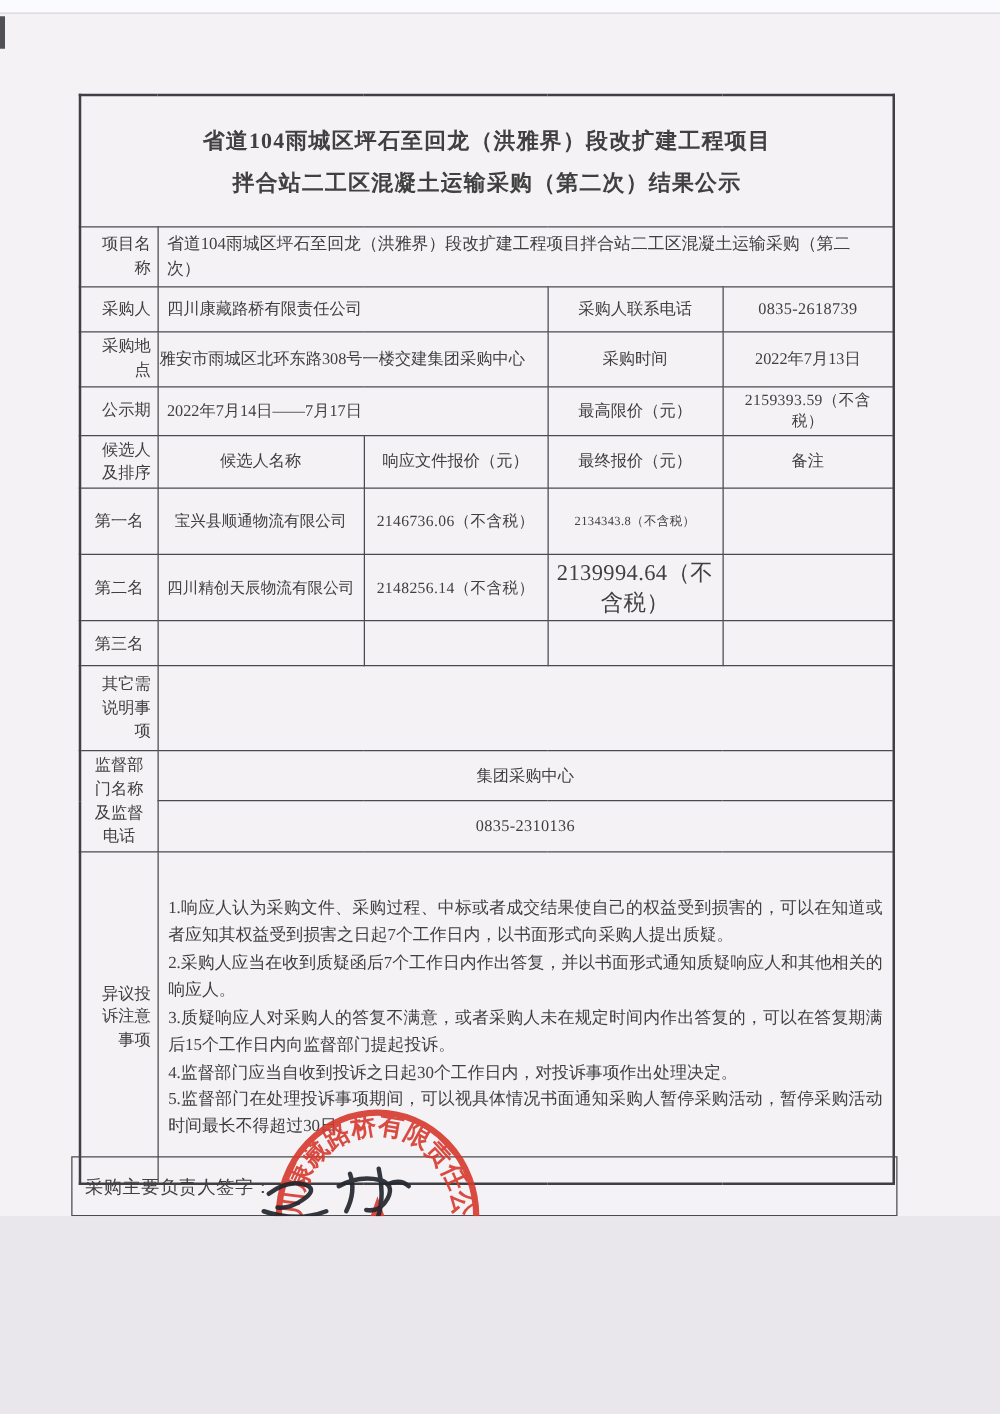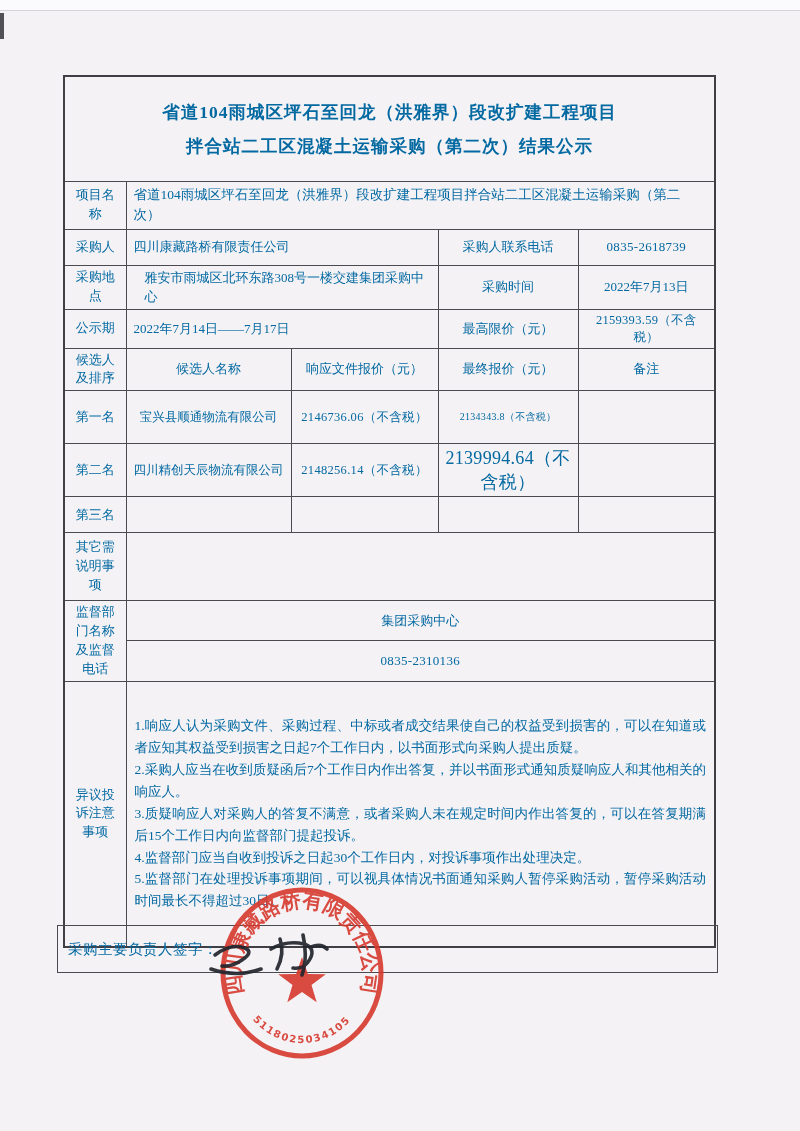--- a/index.html
+++ b/index.html
@@ -1,22 +1,22 @@
 <!DOCTYPE html>
 <html><head>
 <meta charset="utf-8">
 <style>
   html,body{margin:0;padding:0;background:#e9e6ec;}
   .page{
     position:relative;
-    width:800px;height:1131px;
+    width:800px;height:973px;
     background:#f5f2f6;
     overflow:hidden;
     font-family:"Liberation Serif","DejaVu Serif",serif;
-    color:#0369a1;
+    color:#404040;
   }
   .paper-edge{
     position:absolute;left:0;top:0;width:800px;height:10px;
     background:#fbfafc;border-bottom:1px solid #d7d2da;
   }
   .edge-mark{
     position:absolute;left:0;top:13px;width:4px;height:26px;
     background:#34343a;opacity:.85;
   }
   table.main{
@@ -26,21 +26,21 @@
     font-size:13px;
   }
   table.main td{
     border:1.5px solid #4a4a50;
     padding:2px 5px;
     vertical-align:middle;
     overflow:hidden;
   }
   .title-cell{text-align:center;vertical-align:middle;}
   .title-line{font-weight:bold;font-size:17.5px;line-height:34px;letter-spacing:1px;}
-  .lbl{text-align:center;line-height:1.45;}
+  .lbl{text-align:right;line-height:1.45;}
   .ctr{text-align:center;}
   .lft{text-align:left;}
   .num{font-size:13px;letter-spacing:.3px;}
   .objection-cell{padding:10px 12px 10px 12px;}
   .objection-item{line-height:1.62;font-size:13.5px;text-align:justify;}
   .objection-wrap{margin:auto 3px;}
   .sign-box{
     position:absolute;left:57px;top:925px;width:659px;height:46px;
     border:1.5px solid #4a4a50;background:transparent;
     display:flex;align-items:center;
@@ -81,21 +81,21 @@
 
     <tr style="height:36px">
       <td class="lbl">采购人</td>
       <td colspan="2" class="lft" style="padding-left:7px">四川康藏路桥有限责任公司</td>
       <td class="ctr">采购人联系电话</td>
       <td class="ctr num">0835-2618739</td>
     </tr>
 
     <tr style="height:44px">
       <td class="lbl">采购地点</td>
-      <td colspan="2" class="lft" style="line-height:1.5;padding-left:18px">雅安市雨城区北环东路308号一楼交建集团采购中心</td>
+      <td colspan="2" class="lft" style="line-height:1.5;padding-left:1px">雅安市雨城区北环东路308号一楼交建集团采购中心</td>
       <td class="ctr">采购时间</td>
       <td class="ctr">2022年7月13日</td>
     </tr>
 
     <tr style="height:31px">
       <td class="lbl">公示期</td>
       <td colspan="2" class="lft" style="padding-left:7px">2022年7月14日——7月17日</td>
       <td class="ctr">最高限价（元）</td>
       <td class="ctr num" style="font-size:12.5px">2159393.59（不含税）</td>
     </tr>

